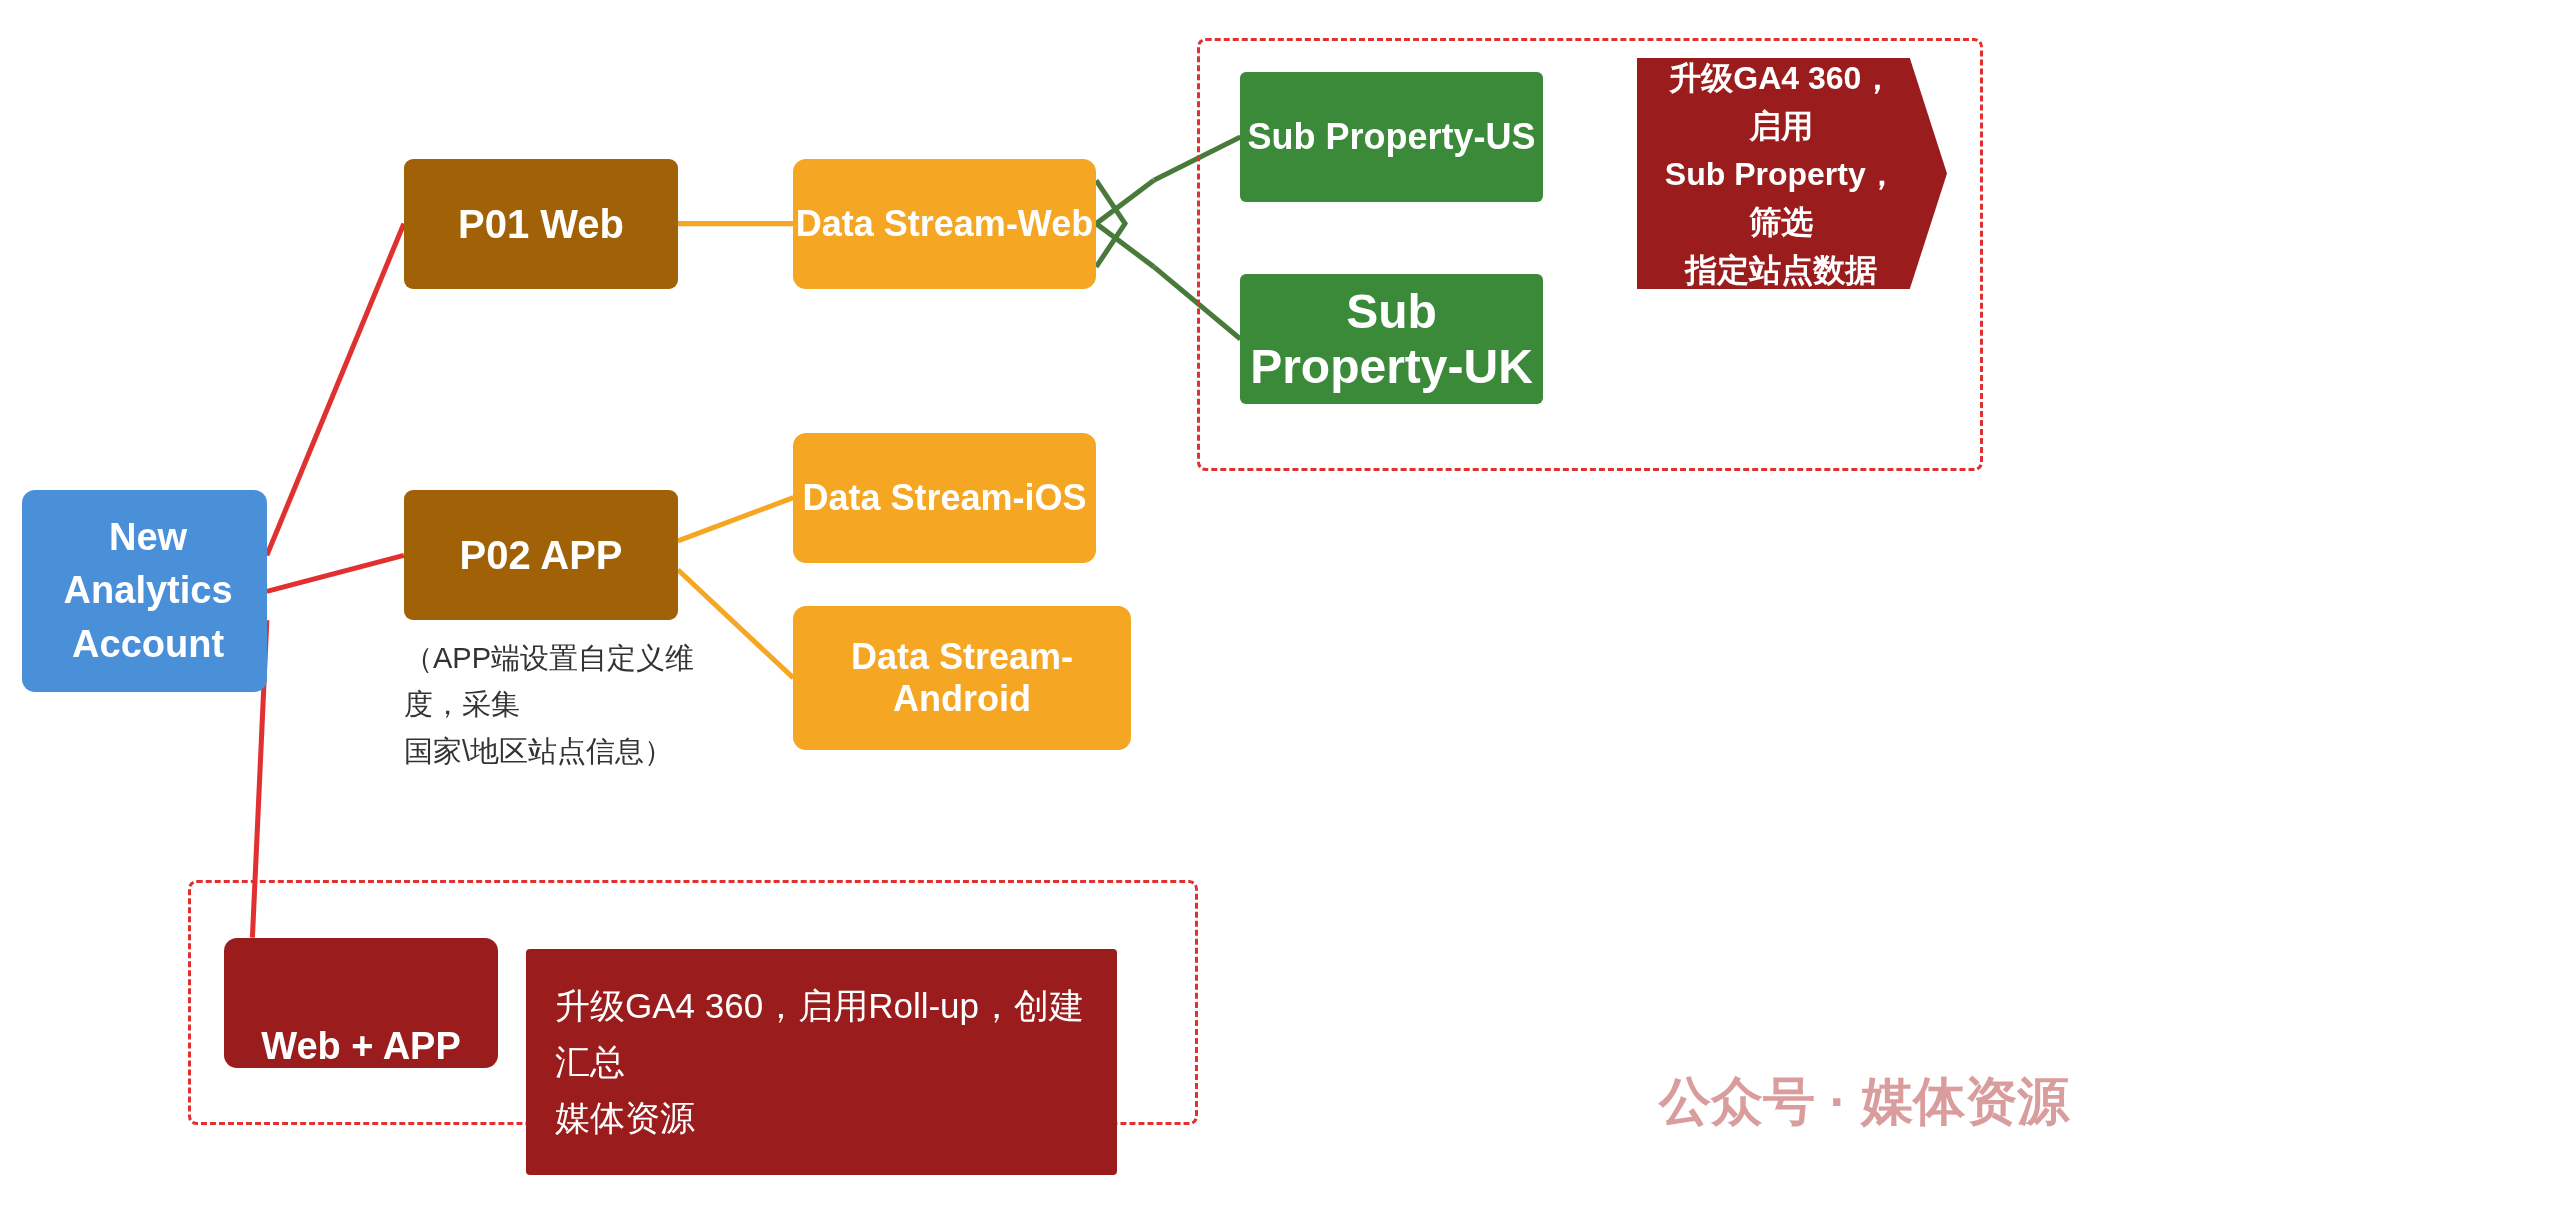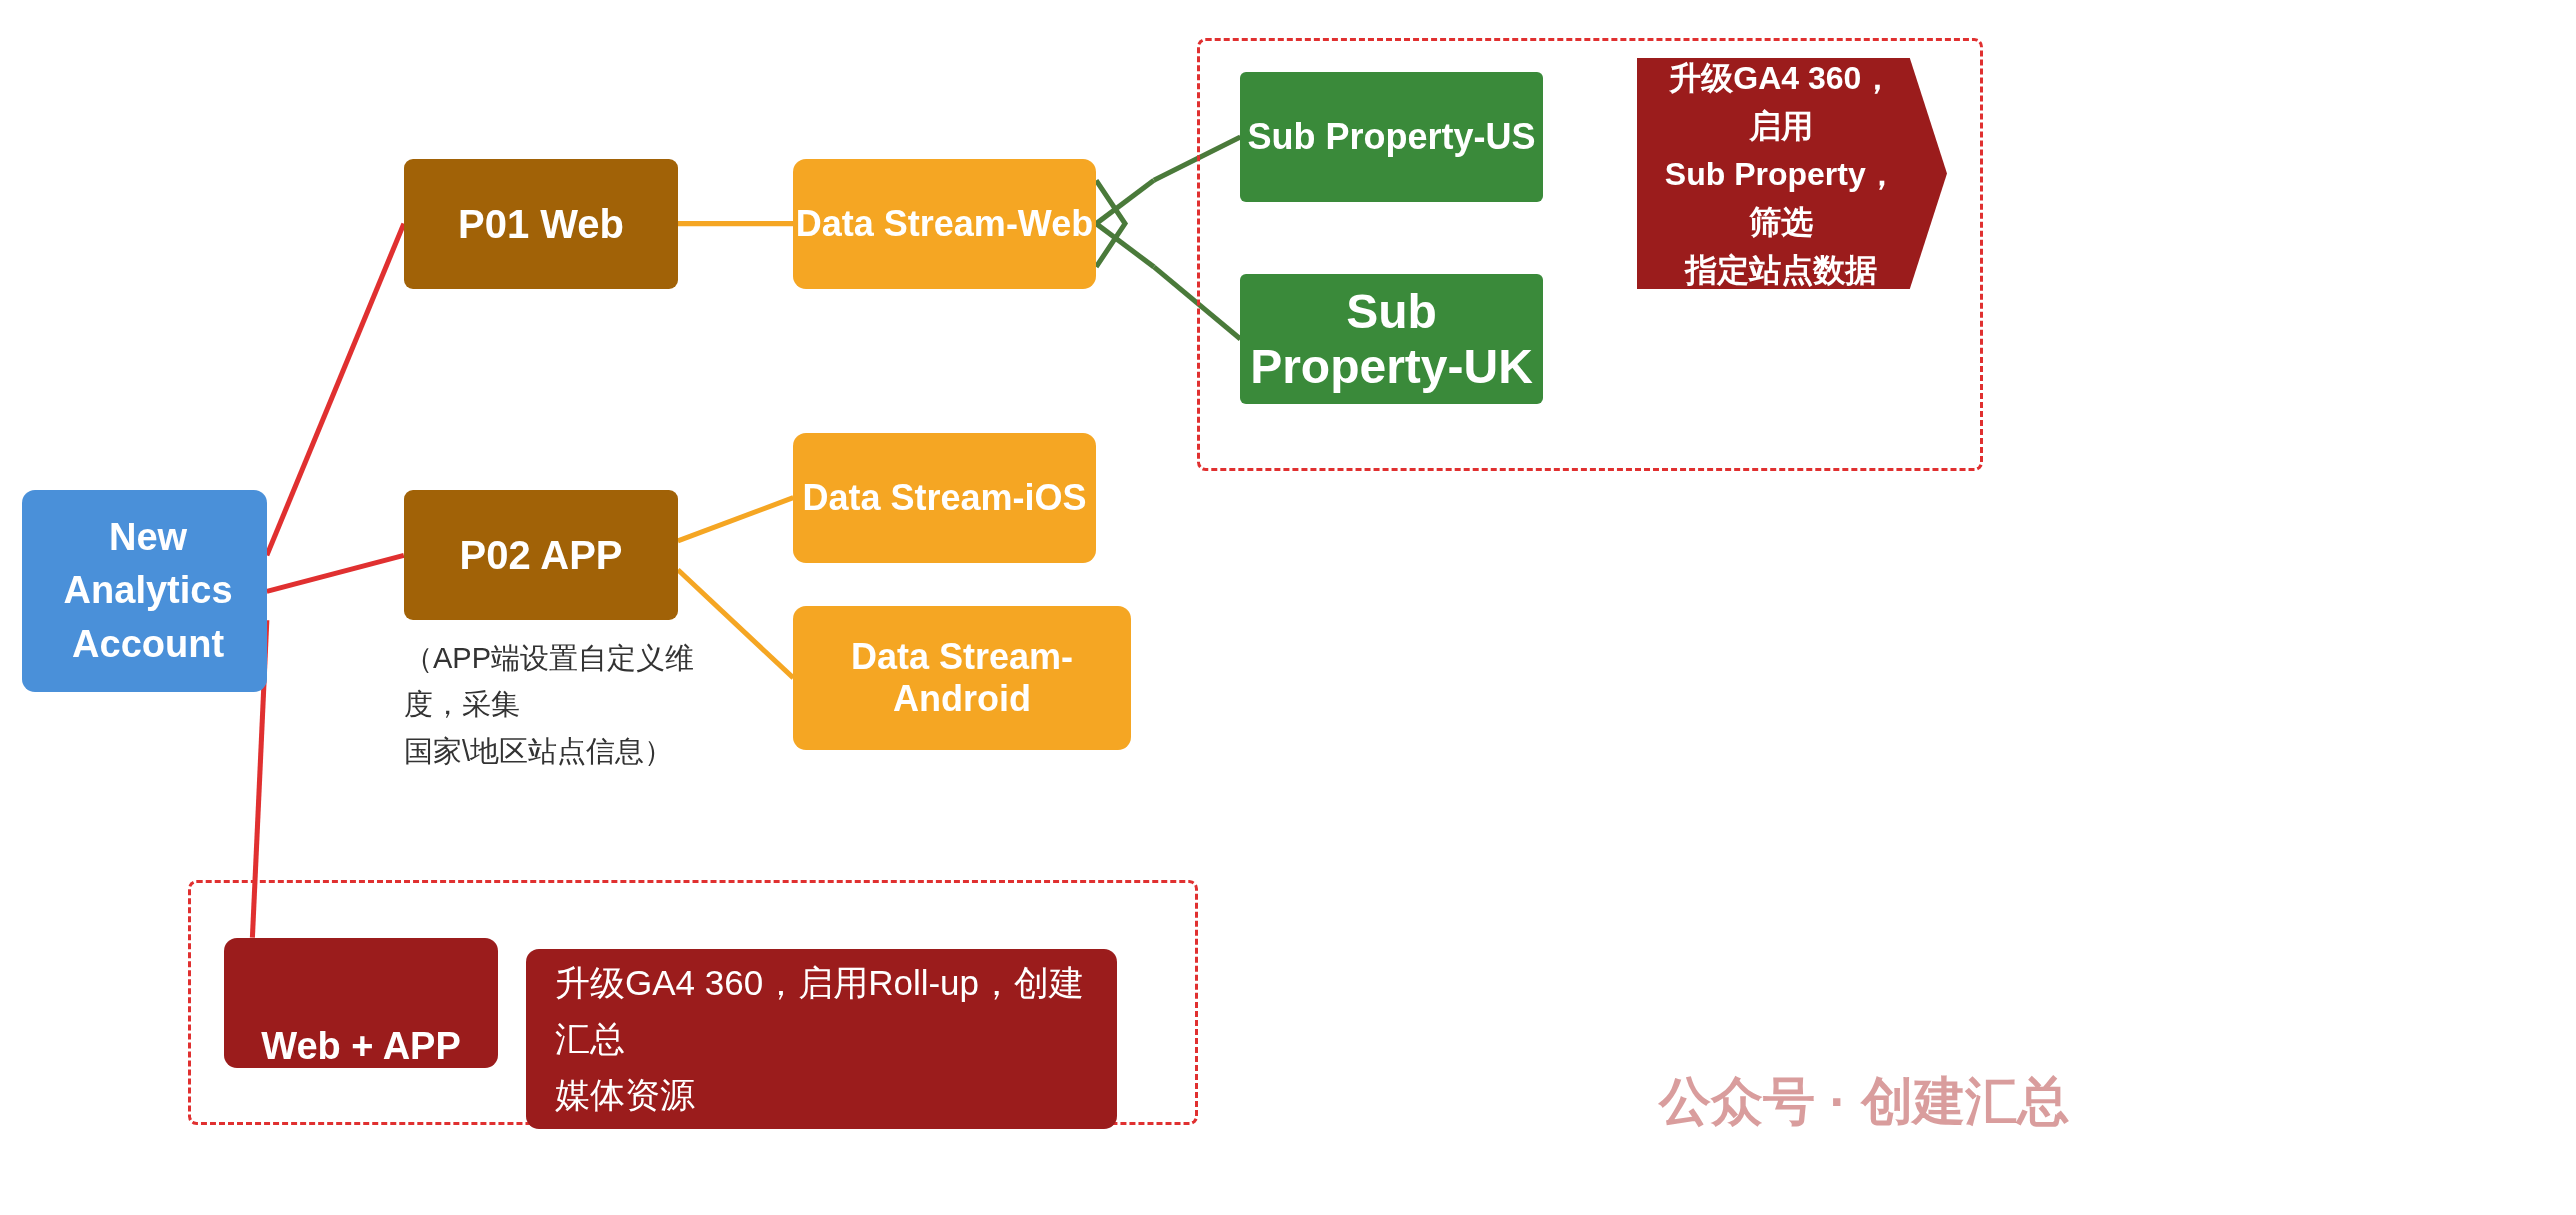--- a/index.html
+++ b/index.html
@@ -146,21 +146,21 @@
 
   <div class="sub-note" style="left:404px; top:635px; width:346px; font-size:29px; line-height:1.6; color:#333;">
     <span style="white-space:pre-line;">（APP端设置自定义维度，采集
 国家\地区站点信息）</span>
   </div>
 
   <div class="node node-darkred" style="left:224px; top:938px; width:274px; height:130px; font-size:38px;align-items:flex-end;">
     <span>Web + APP</span>
   </div>
 
-  <div class="sub-note" style="left:526px; top:949px; width:591px; font-size:35px; line-height:1.6; color:#fff; background:#9b1c1c; border-radius:13px; padding:6px 29px;">
+  <div class="sub-note" style="left:526px; top:949px; width:591px; font-size:35px; line-height:1.6; color:#fff; background:#9b1c1c; border-radius:4px; padding:29px 29px;">
     <span style="white-space:pre-line;">升级GA4 360，启用Roll-up，创建汇总
 媒体资源</span>
   </div>
 
   <div class="node node-orange" style="left:793px; top:433px; width:303px; height:130px; font-size:36px;">
     <span>Data Stream-iOS</span>
   </div>
 
   <div class="node node-orange" style="left:793px; top:159px; width:303px; height:130px; font-size:36px;">
     <span>Data Stream-Web</span>
@@ -179,17 +179,17 @@
     <span>Sub Property-UK</span>
   </div>
 
   <div class="arrow-shape" style="left:1637px; top:58px; width:310px; height:231px; font-size:32px; line-height:1.5; padding:21.6px 43px 21.6px 21.6px;">
     <span style="white-space:pre-line;">升级GA4 360，启用
 Sub Property，筛选
 指定站点数据</span>
   </div>
 
   <div class="watermark" style="left:1659px; top:1067px; font-size:52px;">
-    <span>公众号 · 创建汇总</span>
+    <span>公众号 · 媒体资源</span>
   </div>
 
 </div>
 
 
 </body></html>

